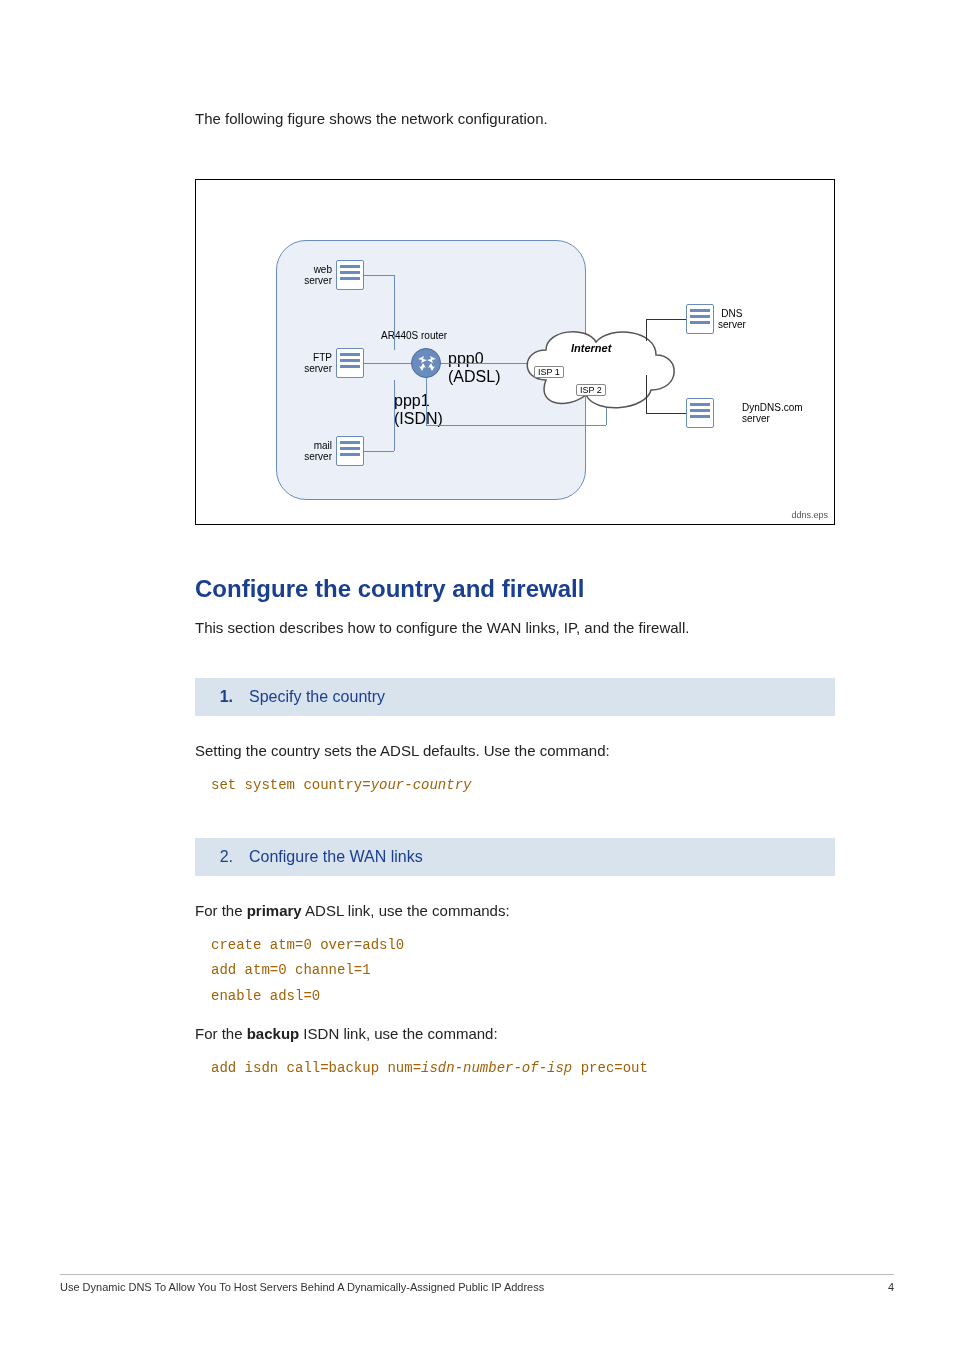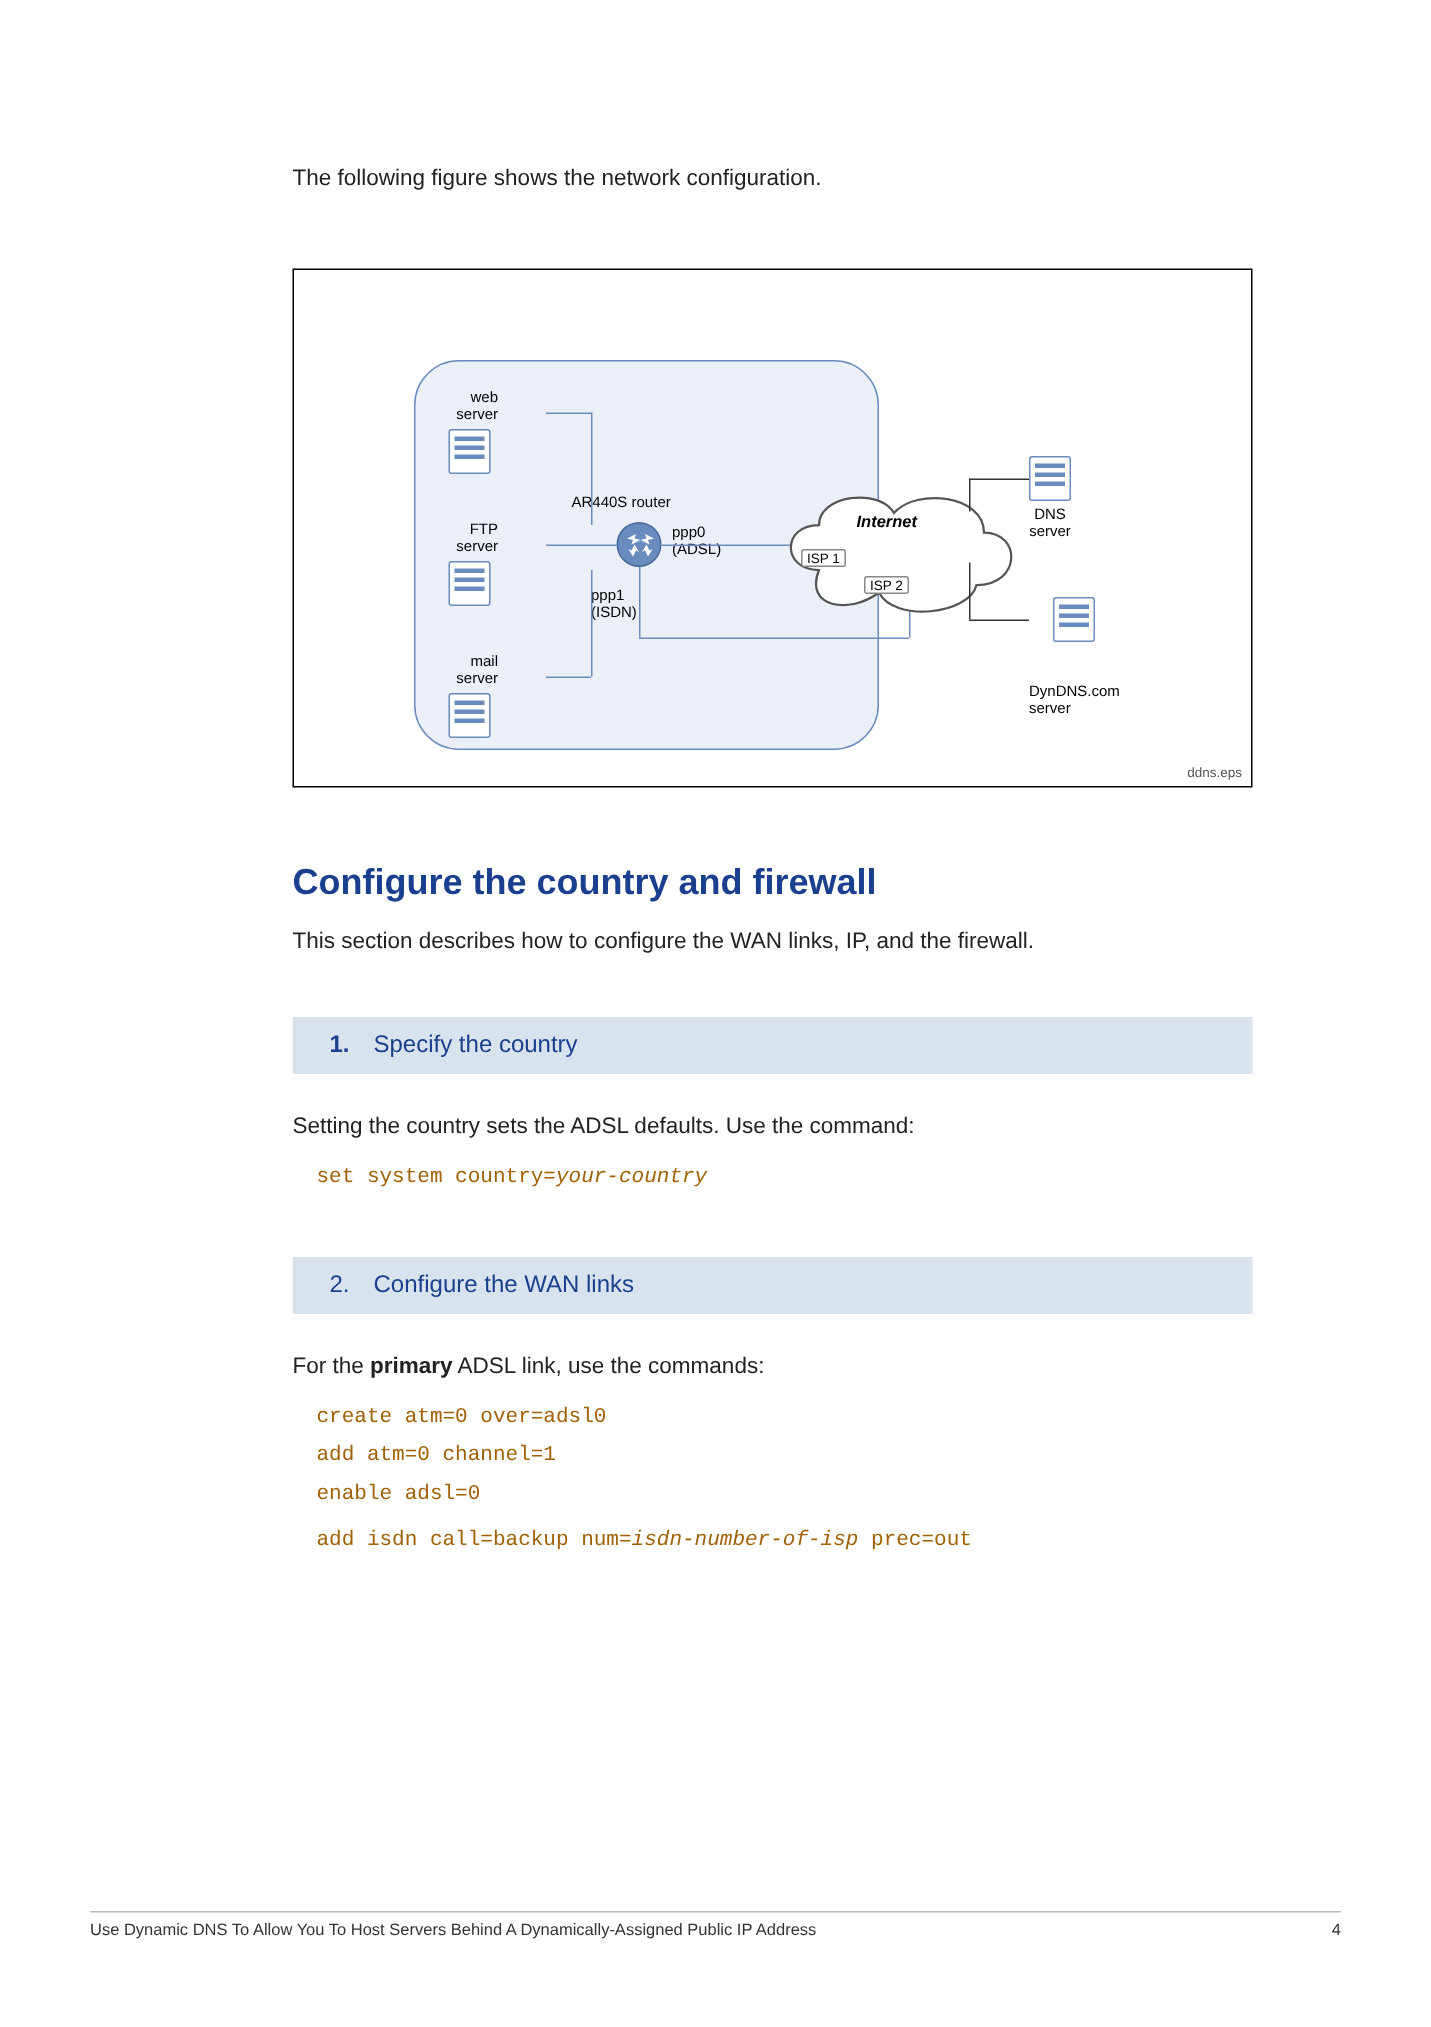--- a/index.html
+++ b/index.html
@@ -73,41 +73,41 @@
   }
   .srv-label {
     font-size: 10px;
     color: #000;
     text-align: center;
     line-height: 1.1;
   }
   .srv {
     position: absolute;
     display: flex;
-    flex-direction: column;
+    flex-direction: row;
     align-items: center;
     gap: 4px;
   }
   .router-icon {
     width: 30px; height: 30px;
     border-radius: 50%;
     background: #6a8bbd;
     border: 1px solid #4a6a9d;
     position: relative;
     color: #fff;
     font-size: 8px;
   }
   .router-icon svg { width:30px; height:30px; }
   .router-label {
     position: absolute;
     font-size: 10px;
   }
   .iface-label {
     position: absolute;
-    font-size: 10px;
+    font-size: 16px;
     line-height: 1.1;
   }
   .cloud {
     position: absolute;
     left: 320px; top: 140px;
     width: 170px; height: 100px;
   }
   .cloud svg { width: 170px; height: 100px; }
   .cloud-text {
     position: absolute; left: 55px; top: 22px;
@@ -309,20 +309,23 @@
     <span class="step-title">Configure the WAN links</span>
   </div>
 
   <p class="body-text">
     <span>For the </span><span class="bold">primary</span><span> ADSL link, use the commands:</span>
   </p>
   <pre class="code">create atm=0 over=adsl0
 add atm=0 channel=1
 enable adsl=0</pre>
 
+  <p class="body-text" style="margin-top:14px;">
+    <span>For the </span><span class="bold">backup</span><span> ISDN link, use the command:</span>
+  </p>
   <pre class="code"><span>add isdn call=backup num=</span><span class="code-italic">isdn-number-of-isp</span><span> prec=out</span></pre>
 
 </div>
 
 <div class="footer">
   <span>Use Dynamic DNS To Allow You To Host Servers Behind A Dynamically-Assigned Public IP Address</span>
   <span>4</span>
 </div>
 
 </body></html>

